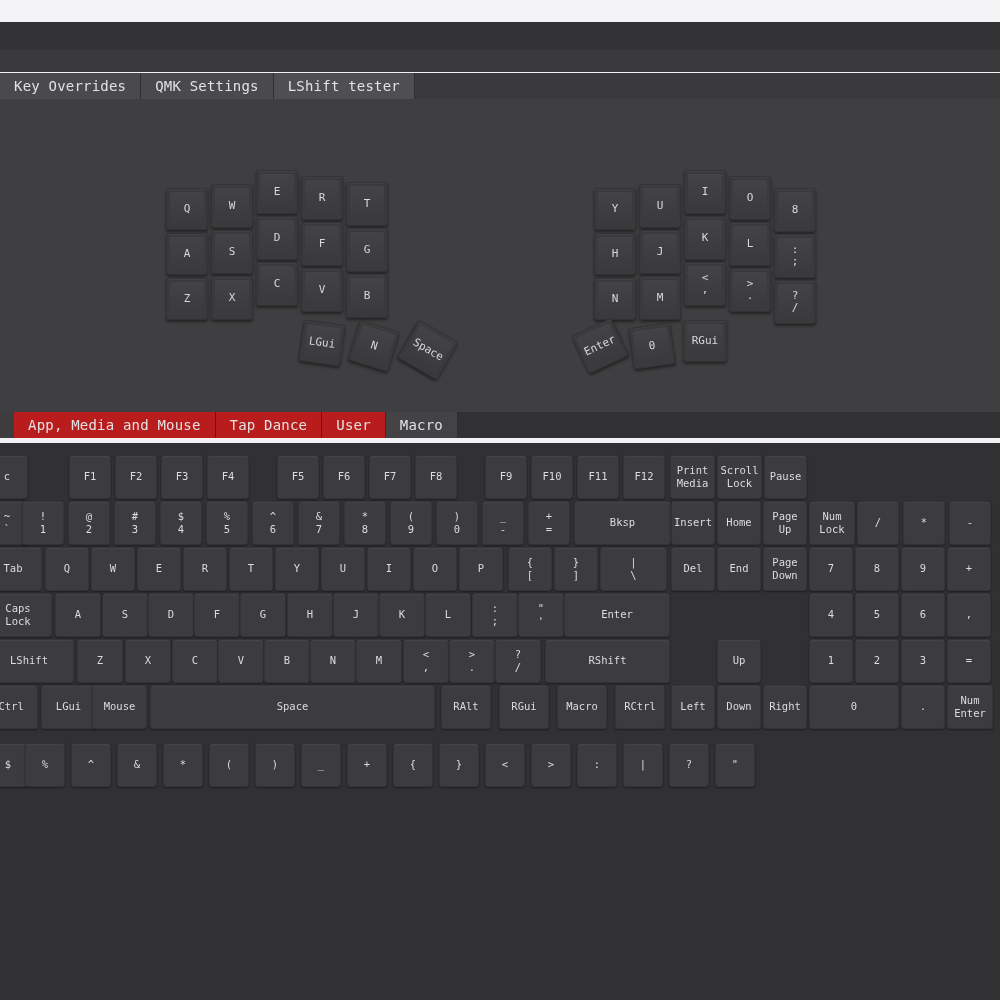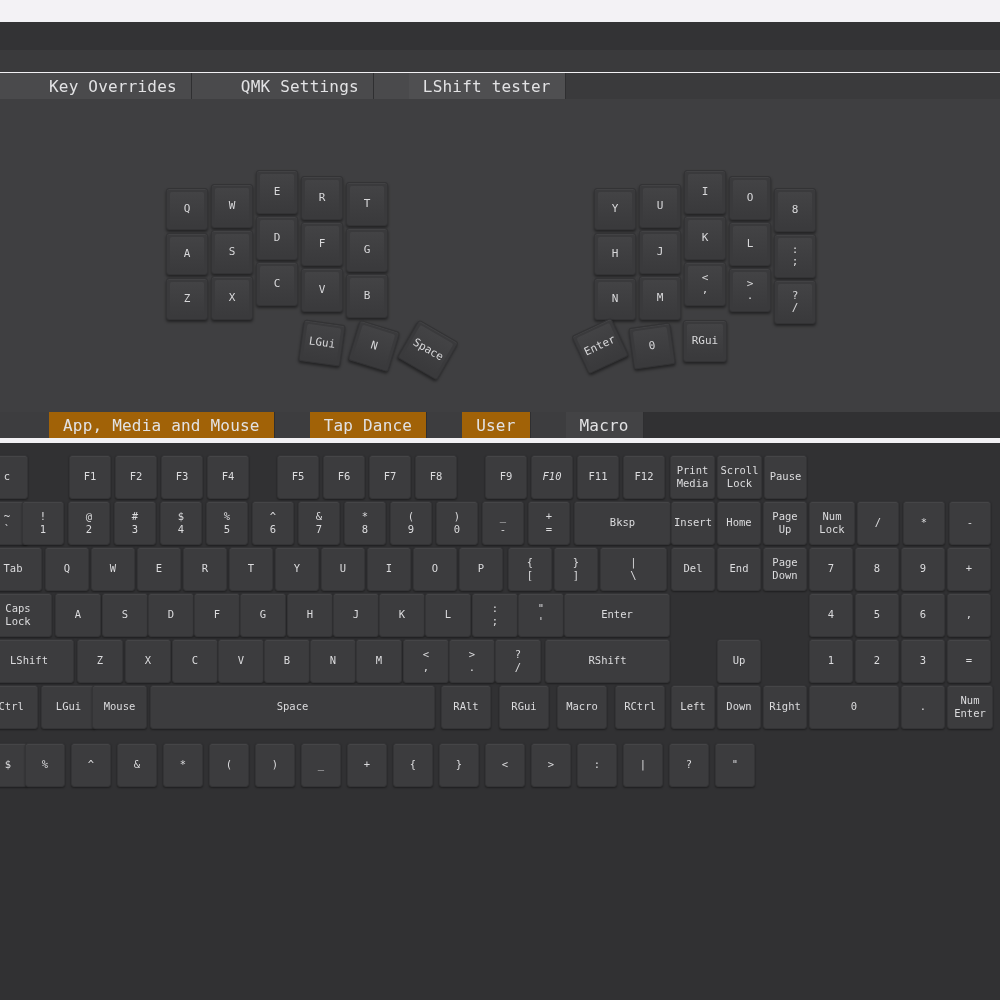--- a/index.html
+++ b/index.html
@@ -19,26 +19,25 @@
   
   .tabstrip {
     position:absolute; left:0; width:1000px; height:26px;
     background:#4a4a4c; display:flex; align-items:stretch;
   }
   .tabstrip.t1 { top:73px; }
   .tabstrip.t2 { top:412px; background:#3d3d3f; }
   .tabstrip .spacer { flex:0 0 auto; }
   .tab {
     position:relative; display:flex; align-items:center; justify-content:center;
-    padding:0 14px; font-size:16px; color:#e2e2e4;
+    padding:0 14px; font-size:14px; color:#e2e2e4;
     background:#4a4a4c; letter-spacing:.2px; white-space:nowrap;
     border-right:1px solid #2f2f31;
-    margin-left:35px;
   }
-  .tabstrip.t2 .tab { background:#a16207; border-right:1px solid #2f2f31; }
+  .tabstrip.t2 .tab { background:#b91c1c; border-right:1px solid #2f2f31; }
   .tab.active { background:#4f4f51; }
   .tabstrip.t2 .tab.active { background:#434345; }
   .tabstrip .fill { flex:1 1 auto; background:#3a3a3c; }
   .tabstrip.t2 .fill { background:#313133; }
 
   
   .split-canvas {
     position:absolute; left:0; top:99px; width:1000px; height:313px;
     background:#3f3f41;
   }
@@ -364,21 +363,21 @@
         </div>
         <div class="key" style="left: 369px; width: 42px;">
           <span class="l2">F7</span>
         </div>
         <div class="key" style="left: 415px; width: 42px;">
           <span class="l2">F8</span>
         </div>
         <div class="key" style="left: 485px; width: 42px;">
           <span class="l2">F9</span>
         </div>
-        <div class="key" style="left: 531px; width: 42px; font-style: italic;">
+        <div class="key" style="left: 531px; width: 42px;">
           <span class="l2">F10</span>
         </div>
         <div class="key" style="left: 577px; width: 42px;">
           <span class="l2">F11</span>
         </div>
         <div class="key" style="left: 623px; width: 42px;">
           <span class="l2">F12</span>
         </div>
         <div class="key two" style="left: 670px; width: 45px;">
           <span class="l2">Print</span>

